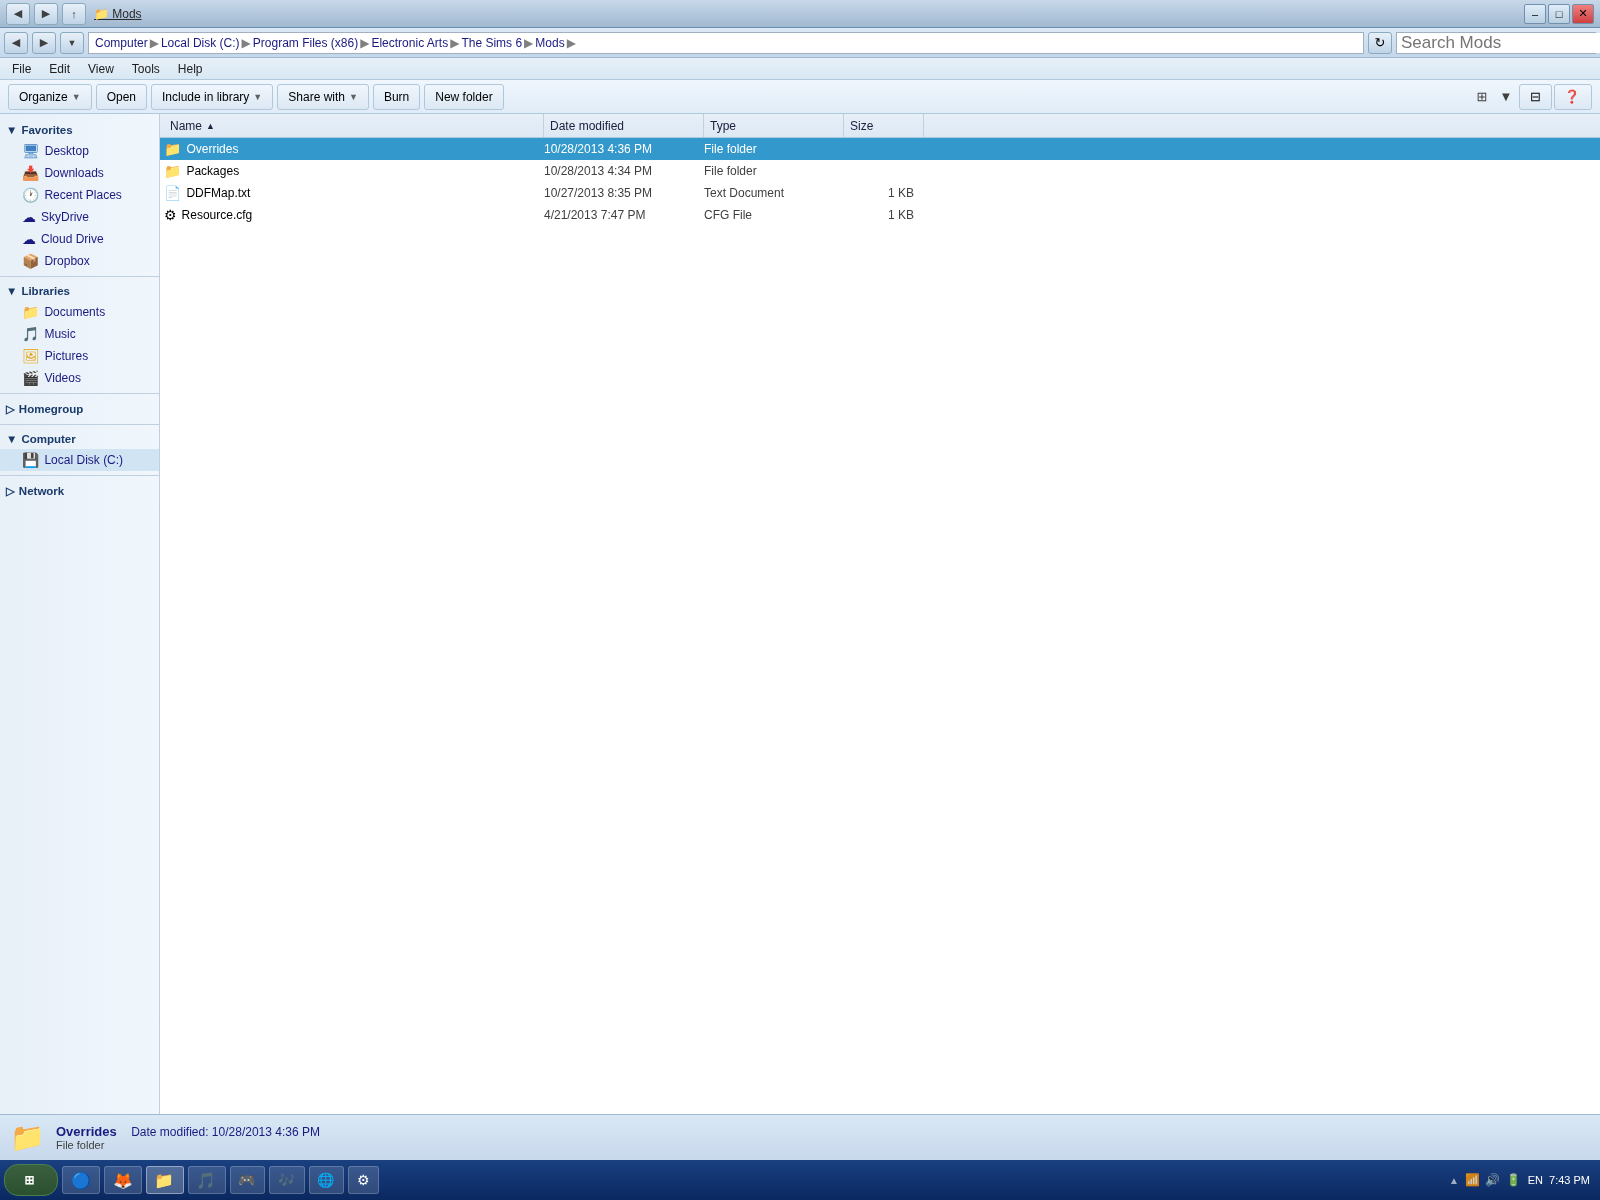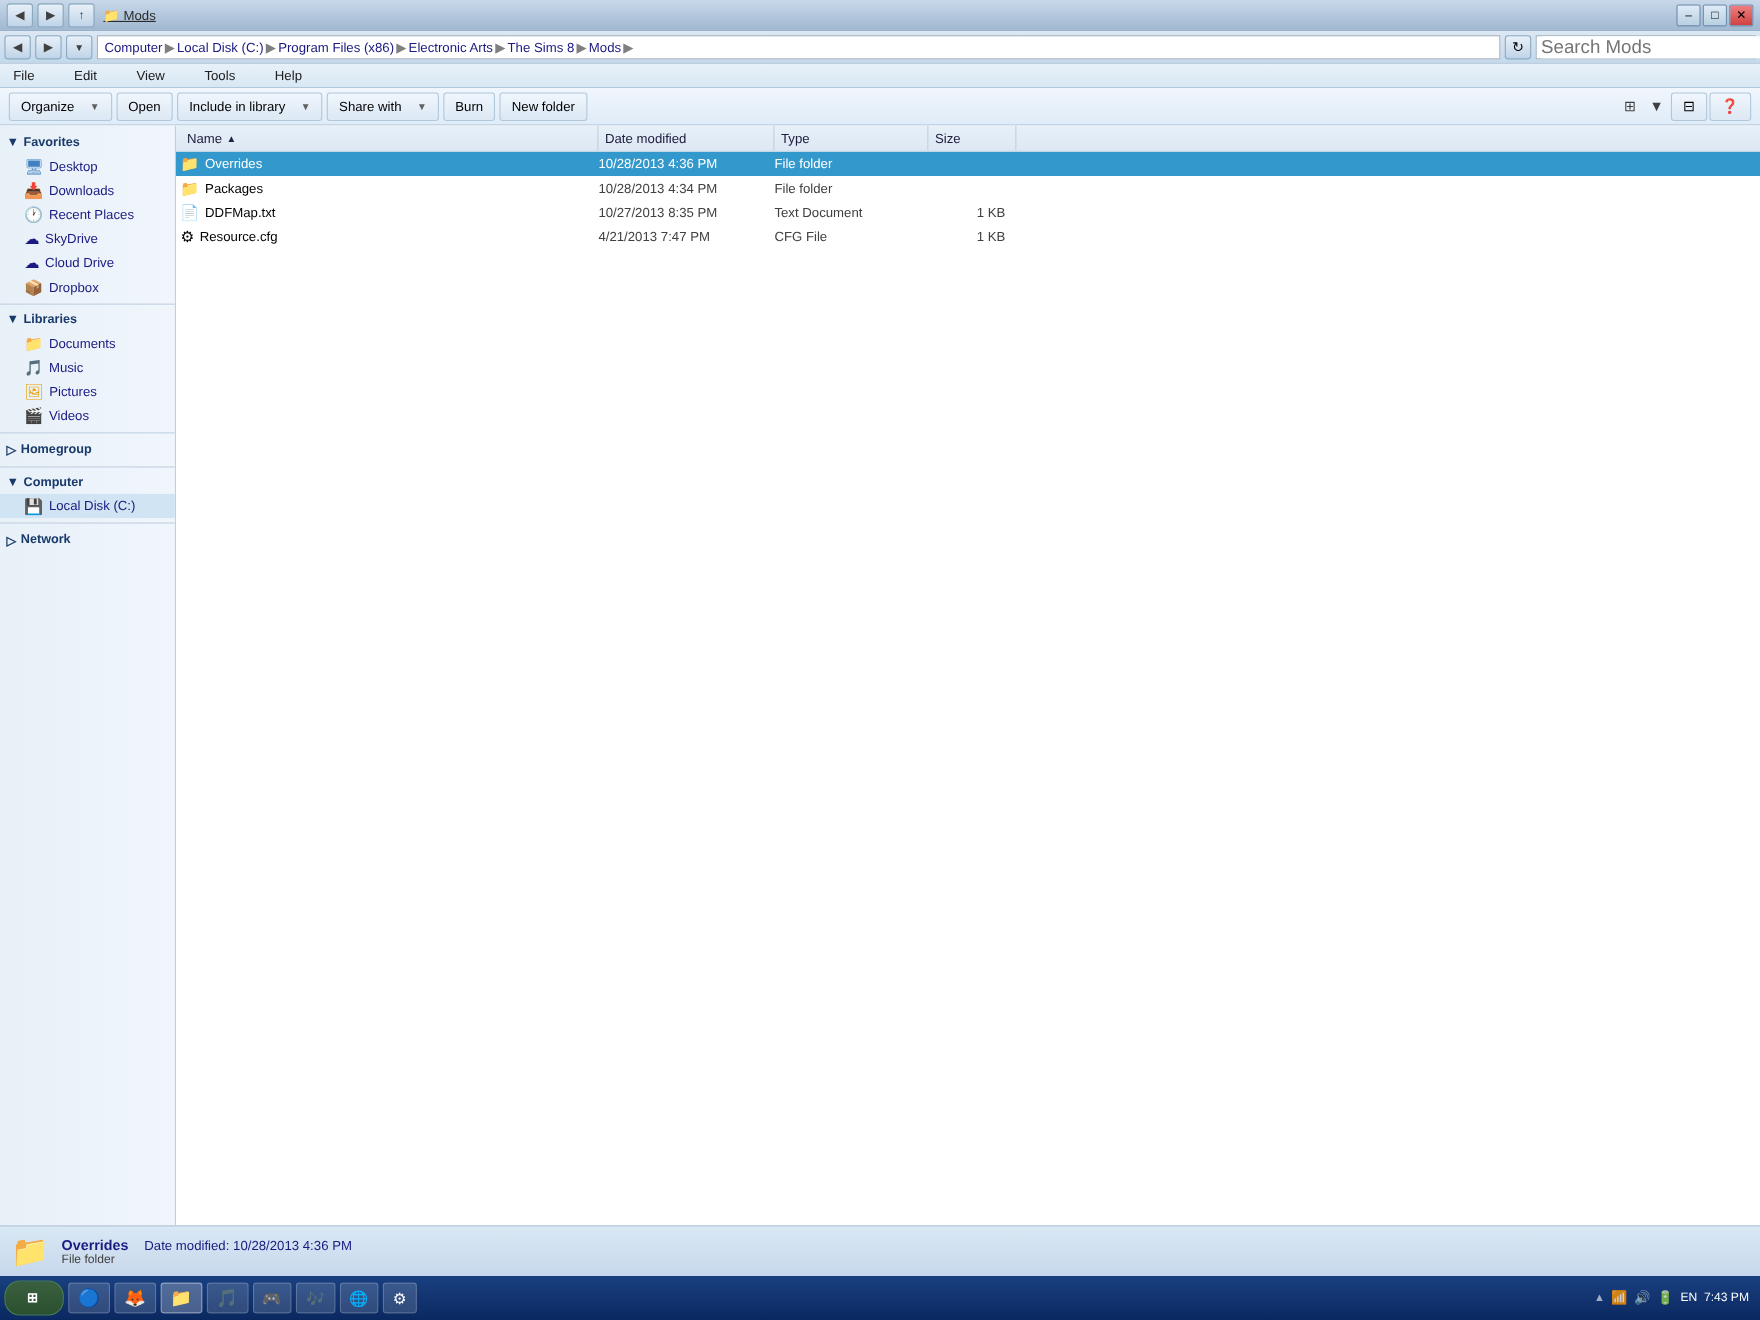--- a/index.html
+++ b/index.html
@@ -114,21 +114,21 @@
       color: #808080;
     }
 
     
     #menu-bar {
       background: linear-gradient(to bottom, #e8f0f8, #d8e8f4);
       height: 22px;
       display: flex;
       align-items: center;
       padding: 0 4px;
-      gap: 20px;
+      gap: 2px;
       border-bottom: 1px solid #b0c8dc;
     }
     .menu-item {
       padding: 2px 8px;
       cursor: pointer;
       font-size: 12px;
       color: #202020;
       border-radius: 2px;
     }
 
@@ -145,21 +145,21 @@
     .tool-btn {
       height: 26px;
       padding: 0 10px;
       background: linear-gradient(to bottom, #f0f6fc, #dce8f4);
       border: 1px solid #b0c8dc;
       border-radius: 3px;
       cursor: pointer;
       font-size: 12px;
       display: flex;
       align-items: center;
-      gap: 14px;
+      gap: 4px;
     }
     .tool-btn-arrow {
       font-size: 9px;
       color: #606060;
     }
 
     
     #main {
       display: flex;
       flex: 1;
@@ -413,21 +413,21 @@
   <div class="nav-btn" style="font-size:9px;">▼</div>
   <div id="breadcrumb-bar">
     <span class="breadcrumb-item">Computer</span>
     <span class="breadcrumb-sep">▶</span>
     <span class="breadcrumb-item">Local Disk (C:)</span>
     <span class="breadcrumb-sep">▶</span>
     <span class="breadcrumb-item">Program Files (x86)</span>
     <span class="breadcrumb-sep">▶</span>
     <span class="breadcrumb-item">Electronic Arts</span>
     <span class="breadcrumb-sep">▶</span>
-    <span class="breadcrumb-item">The Sims 8</span>
+    <span class="breadcrumb-item">The Sims 6</span>
     <span class="breadcrumb-sep">▶</span>
     <span class="breadcrumb-item">Mods</span>
     <span class="breadcrumb-sep">▶</span>
   </div>
   <div id="refresh-btn">↻</div>
   <div id="search-bar">
     <input type="text" placeholder="Search Mods" style="">
     <span style="color:#808080;font-size:13px;">🔍</span>
   </div>
 </div>

